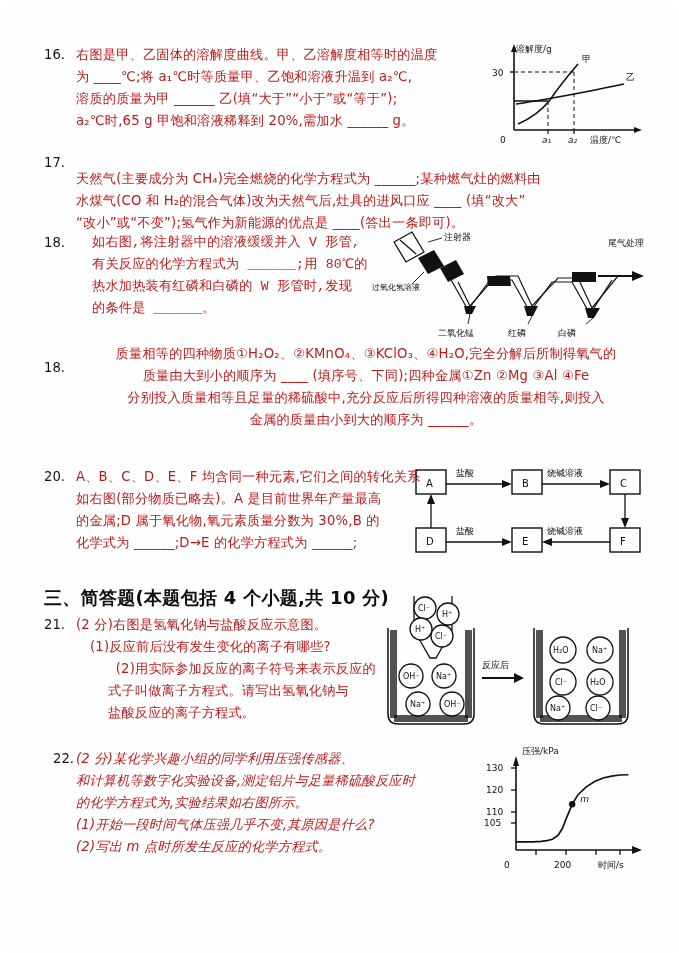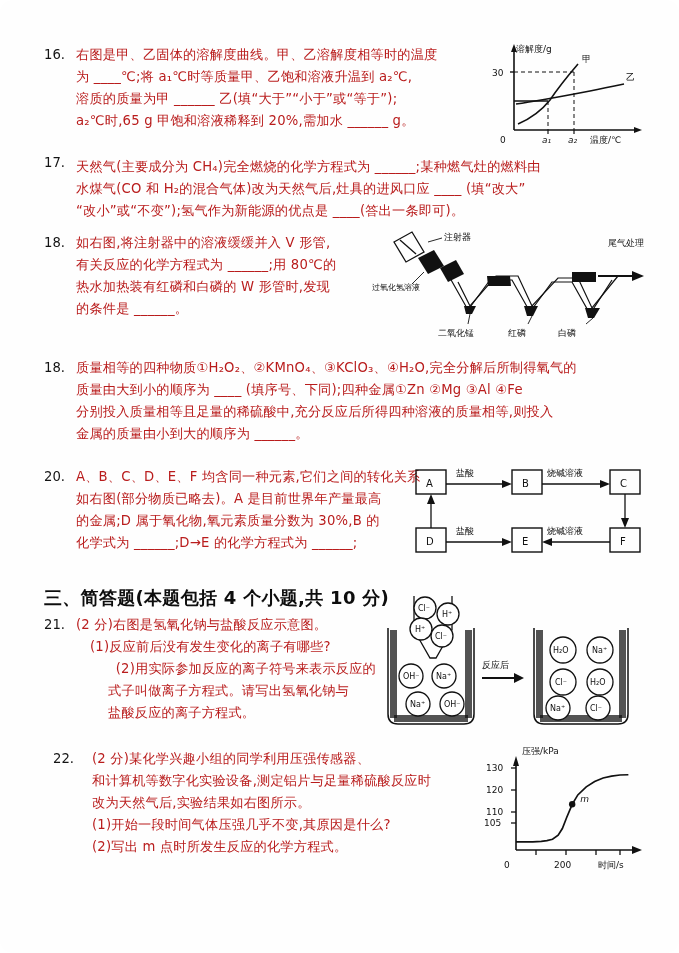--- a/index.html
+++ b/index.html
@@ -94,28 +94,28 @@
       <text class="fx9" x="14" y="105">0</text>
       <text class="fx9 fxi" x="56" y="105">a₁</text>
       <text class="fx9 fxi" x="82" y="105">a₂</text>
       <text class="fx9" x="104" y="105">温度/℃</text>
       <text class="fx9" x="96" y="24">甲</text>
       <text class="fx9" x="140" y="42">乙</text>
     </svg>
   </div>
 
   <div class="qnum" style="left:44px; top:152px;">17.</div>
-  <div class="q" style="left:76px; top:156px; width:580px;">
+  <div class="q" style="left:76px; top:168px; width:580px;">
     <span class="line">天然气(主要成分为 CH₄)完全燃烧的化学方程式为 ______;某种燃气灶的燃料由</span>
     <span class="line">水煤气(CO 和 H₂的混合气体)改为天然气后,灶具的进风口应 ____ (填“改大”</span>
     <span class="line">“改小”或“不变”);氢气作为新能源的优点是 ____(答出一条即可)。</span>
   </div>
 
   <div class="qnum" style="left:44px; top:232px;">18.</div>
-  <div class="q" style="left:76px; top:232px; width:300px;">
+  <div class="q" style="left:92px; top:232px; width:300px;font-family:Liberation Mono, monospace;">
     <span class="line">如右图,将注射器中的溶液缓缓并入 V 形管,</span>
     <span class="line">有关反应的化学方程式为 ______;用 80℃的</span>
     <span class="line">热水加热装有红磷和白磷的 W 形管时,发现</span>
     <span class="line">的条件是 ______。</span>
   </div>
 
   <div class="fig" style="left:372px; top:228px;">
     <svg width="295" height="112" viewBox="0 0 295 112">
 
       <g stroke="#111" stroke-width="1.3" fill="none">
@@ -152,21 +152,21 @@
       <text class="fx9" x="72" y="12">注射器</text>
       <text class="fx8" x="0" y="62">过氧化氢溶液</text>
       <text class="fx9" x="66" y="108">二氧化锰</text>
       <text class="fx9" x="136" y="108">红磷</text>
       <text class="fx9" x="186" y="108">白磷</text>
       <text class="fx9" x="236" y="18">尾气处理</text>
     </svg>
   </div>
 
   <div class="qnum" style="left:44px; top:357px;">18.</div>
-  <div class="q" style="left:76px; top:357px; width:580px;">
+  <div class="q" style="left:76px; top:343px; width:580px;text-align:center;">
     <span class="line">质量相等的四种物质①H₂O₂、②KMnO₄、③KClO₃、④H₂O,完全分解后所制得氧气的</span>
     <span class="line">质量由大到小的顺序为 ____ (填序号、下同);四种金属①Zn ②Mg ③Al ④Fe</span>
     <span class="line">分别投入质量相等且足量的稀硫酸中,充分反应后所得四种溶液的质量相等,则投入</span>
     <span class="line">金属的质量由小到大的顺序为 ______。</span>
   </div>
 
   <div class="qnum" style="left:44px; top:466px;">20.</div>
   <div class="q" style="left:76px; top:466px; width:330px;">
     <span class="line">A、B、C、D、E、F 均含同一种元素,它们之间的转化关系</span>
     <span class="line">如右图(部分物质已略去)。A 是目前世界年产量最高</span>
@@ -281,24 +281,24 @@
       <circle cx="222" cy="86" r="13" fill="#fff" stroke="#111" stroke-width="1.3"></circle>
       <text class="fx8" x="212" y="89">H₂O</text>
       <circle cx="180" cy="112" r="12" fill="#fff" stroke="#111" stroke-width="1.3"></circle>
       <text class="fx8" x="172" y="115">Na⁺</text>
       <circle cx="220" cy="112" r="12" fill="#fff" stroke="#111" stroke-width="1.3"></circle>
       <text class="fx8" x="212" y="115">Cl⁻</text>
     </svg>
   </div>
 
   <div class="qnum" style="left:44px; top:748px;margin-left:9px;">22.</div>
-  <div class="q" style="left:92px; top:748px; width:390px;">
+  <div class="q" style="left:76px; top:748px; width:390px;font-style:italic;">
     <span class="line">(2 分)某化学兴趣小组的同学利用压强传感器、</span>
     <span class="line">和计算机等数字化实验设备,测定铝片与足量稀硫酸反应时</span>
-    <span class="line">改为天然气后,实验结果如右图所示。</span>
+    <span class="line">的化学方程式为,实验结果如右图所示。</span>
     <span class="line">(1)开始一段时间气体压强几乎不变,其原因是什么?</span>
     <span class="line">(2)写出 m 点时所发生反应的化学方程式。</span>
   </div>
 
   <div class="fig" style="left:474px; top:742px;">
     <svg id="pressure-chart" width="196" height="130" viewBox="0 0 196 130">
 
       <line x1="42" y1="22" x2="42" y2="108" stroke="#111" stroke-width="1.6"></line>
       <polygon points="42,14 39,24 45,24" fill="#111"></polygon>
 

